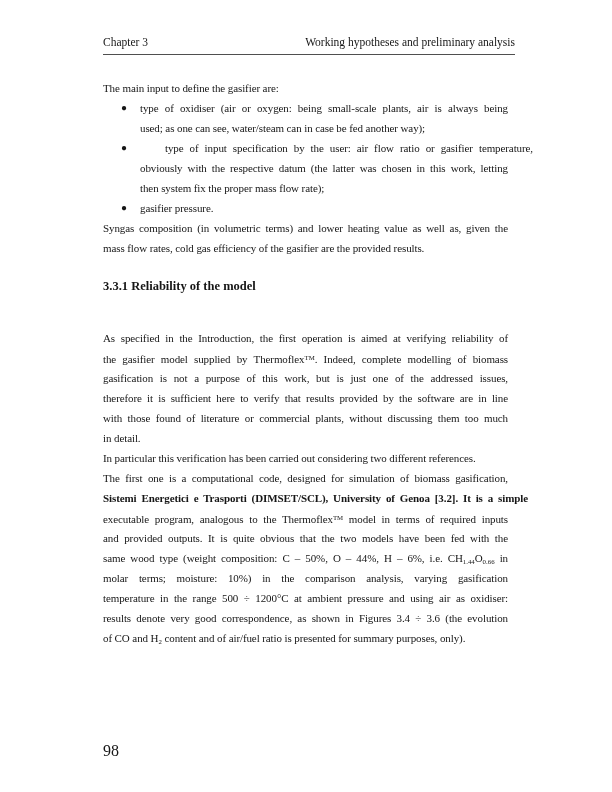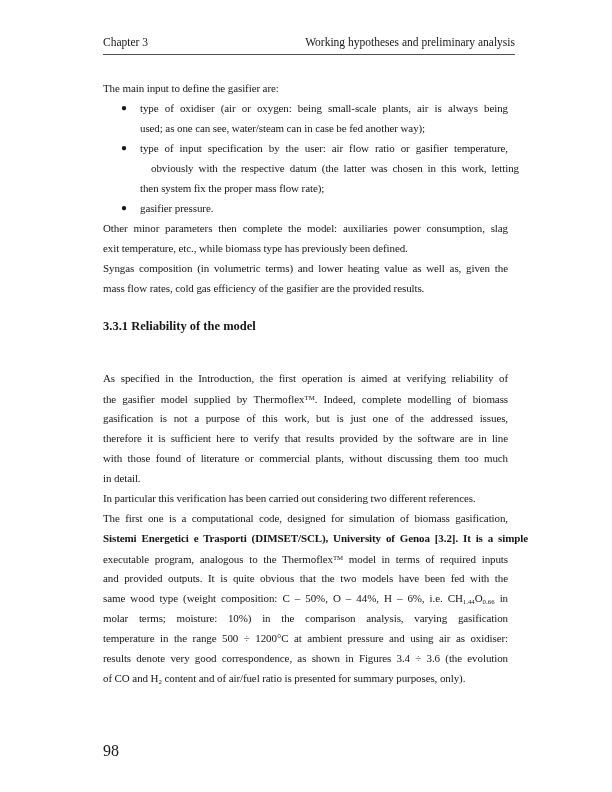--- a/index.html
+++ b/index.html
@@ -55,31 +55,27 @@
     <div class="block para">
       <div class="ln last"><span class="ln-in">The main input to define the gasifier are:</span></div>
     </div>
     <div class="block li">
       <span class="bullet">●</span>
       <div class="ln"><span class="ln-in" style="word-spacing: 3.54297px;">type of oxidiser (air or oxygen: being small-scale plants, air is always being</span></div>
       <div class="ln last"><span class="ln-in">used; as one can see, water/steam can in case be fed another way);</span></div>
     </div>
     <div class="block li">
       <span class="bullet">●</span>
-      <div class="ln"><span class="ln-in" style="word-spacing: 3.41016px;">type of input specification by the user: air flow ratio or gasifier temperature,</span></div>
-      <div class="ln"><span class="ln-in" style="word-spacing: 2.4388px; margin-left: 11px;">obviously with the respective datum (the latter was chosen in this work, letting</span></div>
+      <div class="ln"><span class="ln-in" style="word-spacing: 3.41016px; margin-left: 25px;">type of input specification by the user: air flow ratio or gasifier temperature,</span></div>
+      <div class="ln"><span class="ln-in" style="word-spacing: 2.4388px;">obviously with the respective datum (the latter was chosen in this work, letting</span></div>
       <div class="ln last"><span class="ln-in">then system fix the proper mass flow rate);</span></div>
     </div>
     <div class="block li">
       <span class="bullet">●</span>
       <div class="ln last"><span class="ln-in">gasifier pressure.</span></div>
-    </div>
-    <div class="block para">
-      <div class="ln"><span class="ln-in" style="word-spacing: 3.2375px;">Other minor parameters then complete the model: auxiliaries power consumption, slag</span></div>
-      <div class="ln last"><span class="ln-in">exit temperature, etc., while biomass type has previously been defined.</span></div>
     </div>
     <div class="block para">
       <div class="ln"><span class="ln-in" style="word-spacing: 2.20673px;">Syngas composition (in volumetric terms) and lower heating value as well as, given the</span></div>
       <div class="ln last"><span class="ln-in">mass flow rates, cold gas efficiency of the gasifier are the provided results.</span></div>
     </div>
     <div class="block heading">
       <div class="ln last"><span class="ln-in">3.3.1 Reliability of the model</span></div>
     </div>
     <div class="block para">
       <div class="ln"><span class="ln-in" style="word-spacing: 3.08413px;">As specified in the Introduction, the first operation is aimed at verifying reliability of</span></div>

